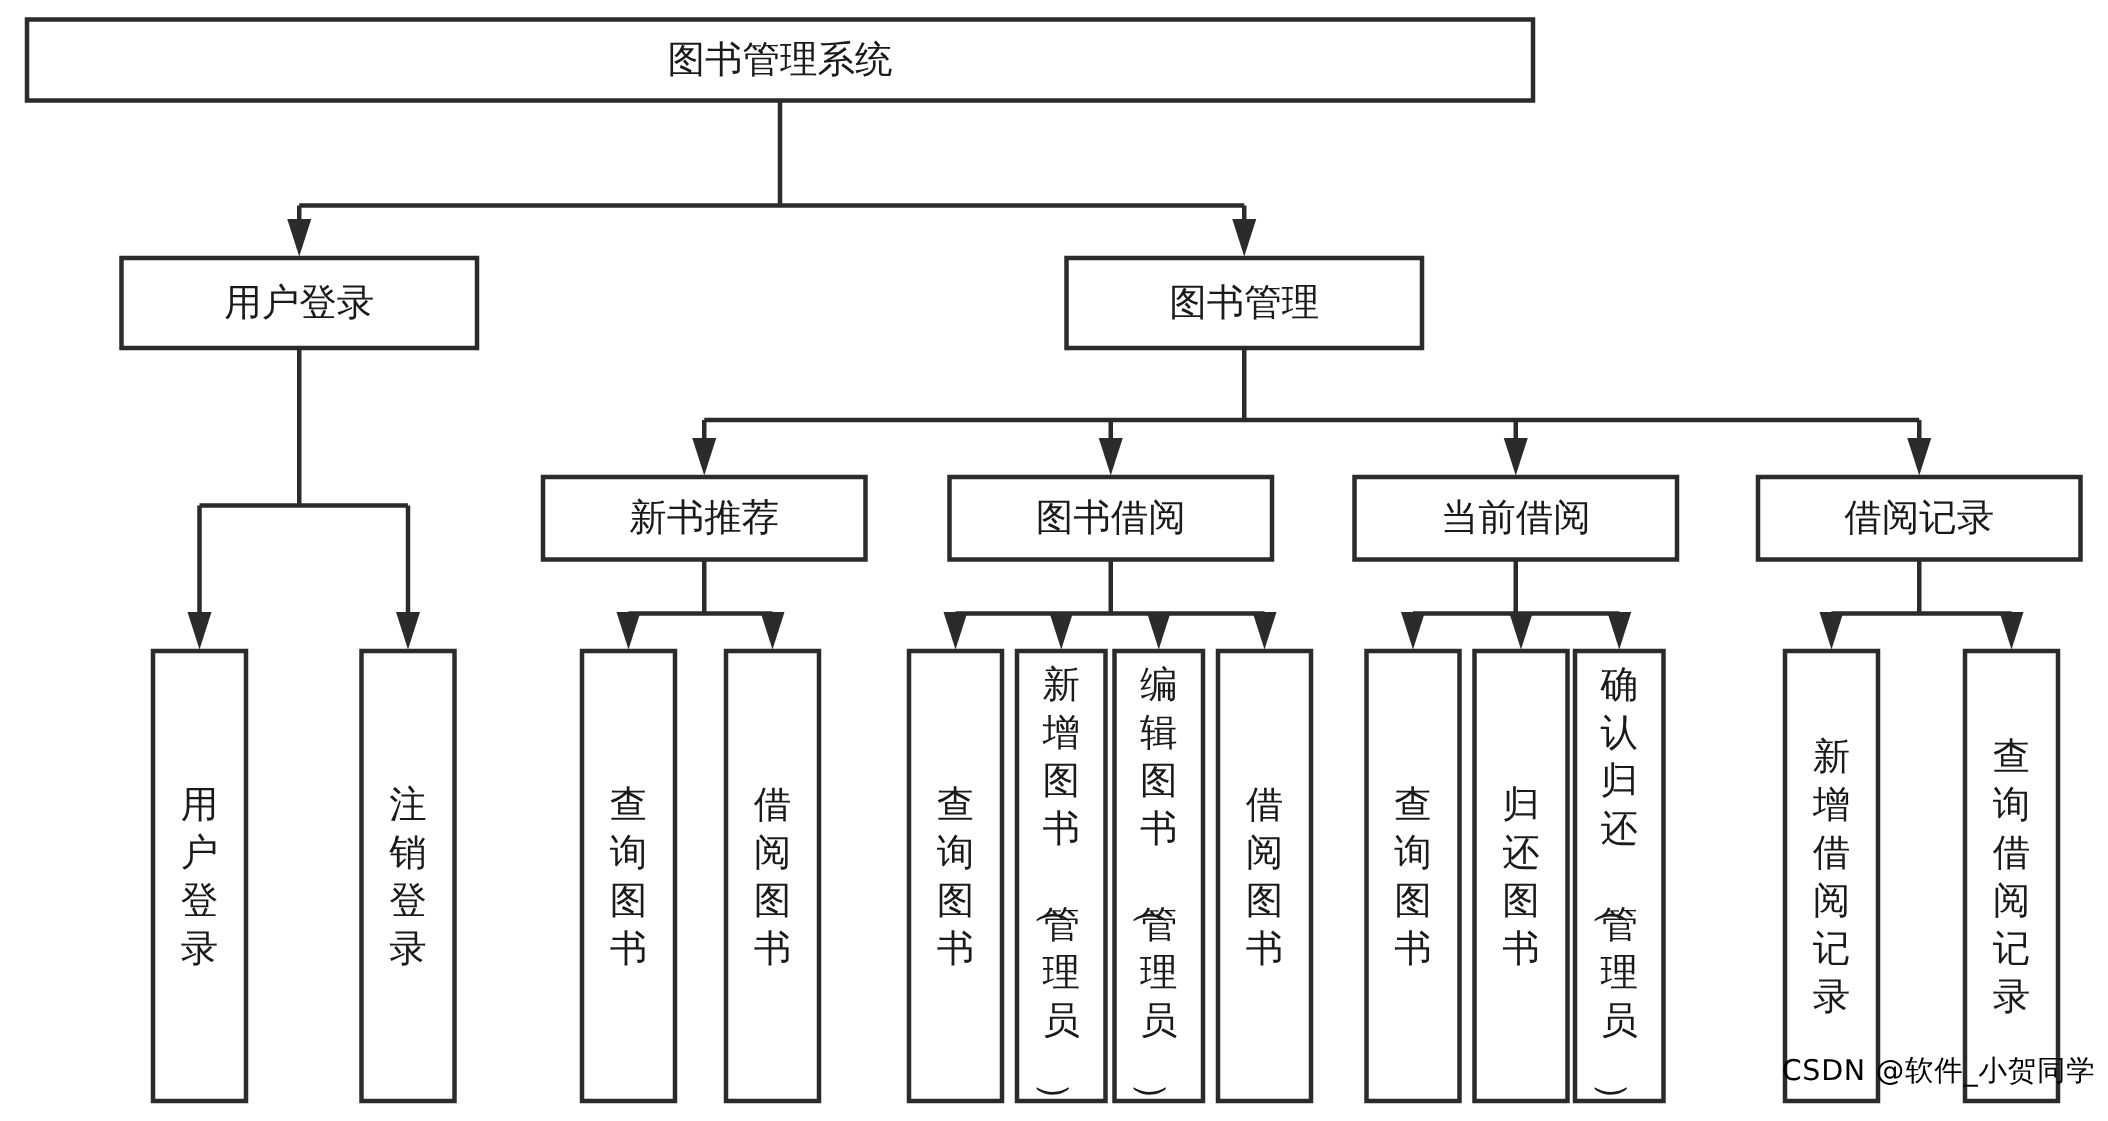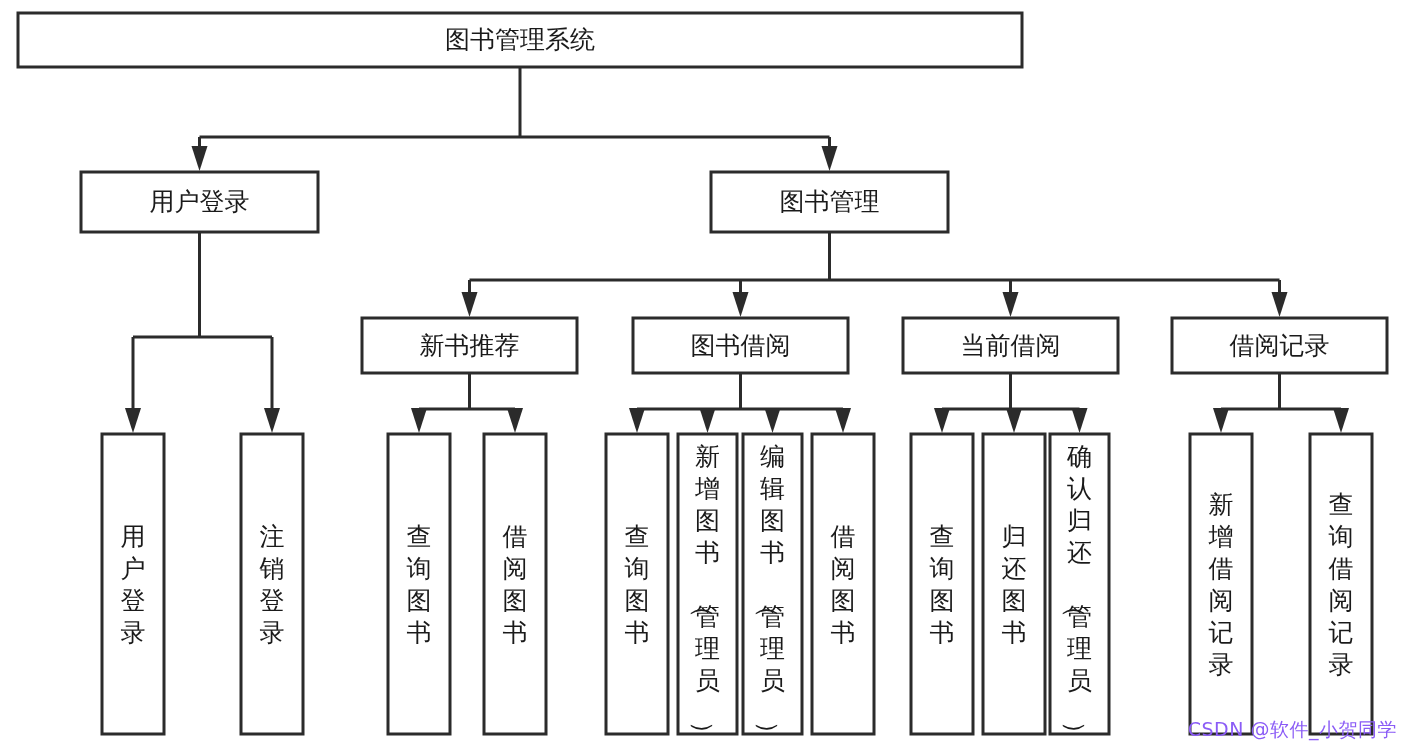--- a/index.html
+++ b/index.html
@@ -23,24 +23,24 @@
   }
   .node-label-v{
     font-family:"DejaVu Sans","Liberation Sans",sans-serif;
     fill:#1a1a1a;
     font-size:25px;
     text-anchor:middle;
   }
   .watermark{
     position:absolute;
     right:8px;
-    bottom:4px;
+    bottom:20px;
     font-family:"DejaVu Sans","Liberation Sans",sans-serif;
     font-size:19px;
-    color:#8b5cf6;
+    color:#000000;
     letter-spacing:0.5px;
     white-space:nowrap;
     pointer-events:none;
   }
 </style>
 </head>
 <body>
 
 <div id="diagram-root">
   <svg id="tree-svg" viewBox="0 0 1405 747" xmlns="http://www.w3.org/2000/svg">

